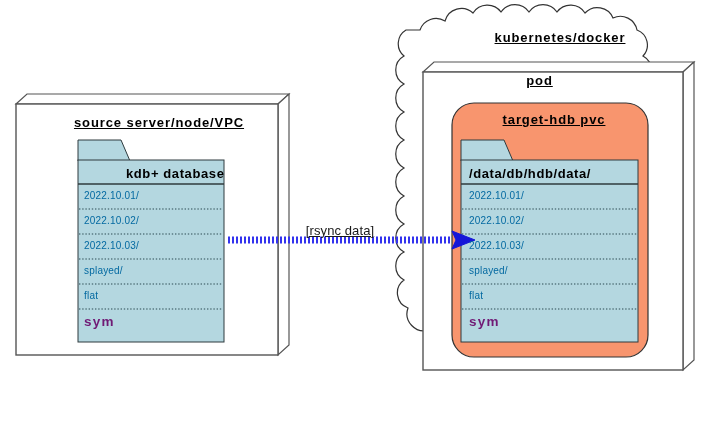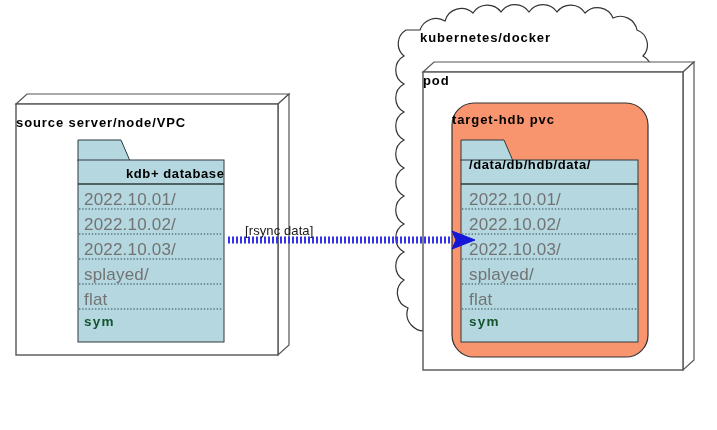--- a/index.html
+++ b/index.html
@@ -37,36 +37,38 @@
     font-weight: bold;
     font-size: 13px;
     letter-spacing: 0.9px;
   }
   .folder-head {
     font-weight: bold;
     font-size: 13px;
     letter-spacing: 0.6px;
   }
   .row-text {
-    font-size: 17px;
+    font-size: 10px;
     letter-spacing: 0.2px;
-    color: #737373;
+    color: #0369a1;
   }
   .row-bold {
     font-weight: bold;
     font-size: 13.5px;
     letter-spacing: 1.2px;
-    color: #14532d;
+    color: #701a75;
   }
   .edge-label {
     font-size: 13px;
     color: #1a1a1a;
     letter-spacing: 0.1px;
   }
   .center {
+    text-align: center;
+    text-decoration: underline;
   }
 </style>
 </head>
 <body>
 
 <div id="stage">
 
   <svg class="svg-layer" viewBox="0 0 717 430">
 
     <g>
@@ -173,21 +175,21 @@
   <div class="lbl row-bold" style="left:84px; top:315px;">sym</div>
 
   <div class="lbl edge-label center" style="left:245px; top:224px; width:190px;">[rsync data]</div>
 
   <div class="lbl title-bold center" style="left:420px; top:31px; width:280px;">kubernetes/docker</div>
 
   <div class="lbl title-bold center" style="left:423px; top:74px; width:233px;">pod</div>
 
   <div class="lbl title-bold center" style="left:452px; top:113px; width:204px;">target-hdb pvc</div>
 
-  <div class="lbl folder-head" style="left:469px; top:158px;">/data/db/hdb/data/</div>
+  <div class="lbl folder-head" style="left:469px; top:167px;">/data/db/hdb/data/</div>
 
   <div class="lbl row-text" style="left:469px; top:191px;">2022.10.01/</div>
   <div class="lbl row-text" style="left:469px; top:216px;">2022.10.02/</div>
   <div class="lbl row-text" style="left:469px; top:241px;">2022.10.03/</div>
   <div class="lbl row-text" style="left:469px; top:266px;">splayed/</div>
   <div class="lbl row-text" style="left:469px; top:291px;">flat</div>
   <div class="lbl row-bold" style="left:469px; top:315px;">sym</div>
 
 </div>
 

